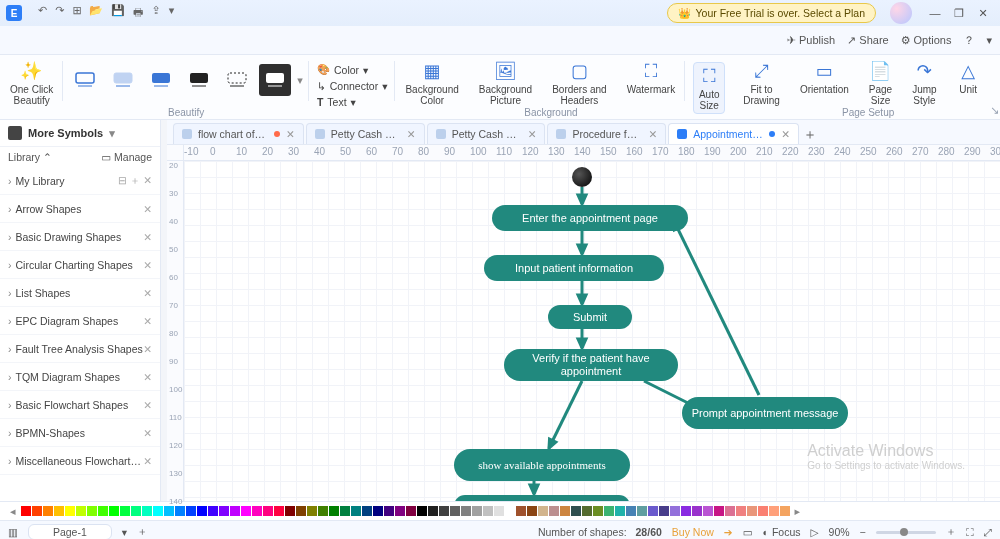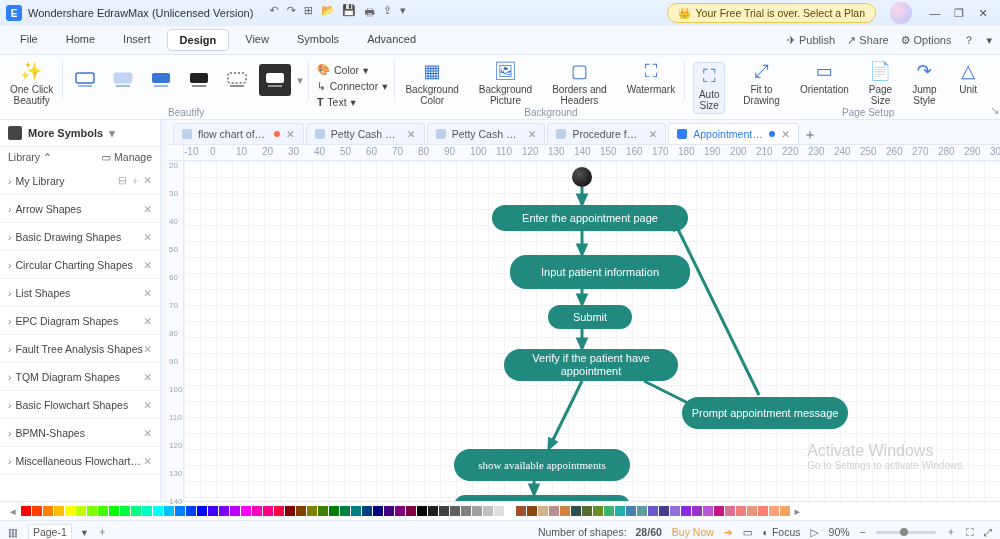--- a/index.html
+++ b/index.html
@@ -70,30 +70,29 @@
   .startnode{position:absolute;width:20px;height:20px;border-radius:50%;background:radial-gradient(circle at 35% 35%,#555,#000)}
   .arrow{position:absolute;stroke:#21897e;stroke-width:3;fill:#21897e}
   
   .colorbar{height:18px;background:#fff;border-top:1px solid #e3e9f4;display:flex;align-items:center;padding:0 6px;gap:1px}
   .colorbar .nav{color:#888;padding:0 4px;cursor:pointer}
   .swatch{width:10px;height:10px;cursor:pointer}
   
   .statusbar{height:22px;background:#f6f9ff;border-top:1px solid #e3e9f4;display:flex;align-items:center;padding:0 8px;gap:10px;font-size:10.5px;color:#555}
   .statusbar .sep{flex:1}
   .statusbar .pill{display:flex;align-items:center;gap:3px}
-  .statusbar .pagebtn{border:1px solid #dbe3f2;border-radius:1px;padding:1px 4px;background:#fff}
+  .statusbar .pagebtn{border:1px solid #dbe3f2;border-radius:6px;padding:1px 24px;background:#fff}
   .watermark{position:absolute;right:35px;bottom:30px;color:#cfcfcf;font-size:16px;pointer-events:none}
   .ellipsis{white-space:nowrap;overflow:hidden;text-overflow:ellipsis}
 </style>
 </head>
 <body>
 
 <div class="titlebar">
   <div class="logo">E</div>
-  <div class="title">Wondershare EdrawMax (Unlicensed Version)</div>
   <div class="qat">
     <span>↶</span>
     <span>↷</span>
     <span>⊞</span>
     <span>📂</span>
     <span>💾</span>
     <span>🖶</span>
     <span>⇪</span>
     <span>▾</span>
   </div>
@@ -104,29 +103,20 @@
   </div>
   <div class="avatar"></div>
   <div class="winbtns">
     <div>—</div>
     <div>❐</div>
     <div>✕</div>
   </div>
 </div>
 
 <div class="menubar">
-  <div id="menuitems" style="display:flex;gap:4px">
-      <div class="mitem">File</div>
-      <div class="mitem">Home</div>
-      <div class="mitem">Insert</div>
-      <div class="mitem active">Design</div>
-      <div class="mitem">View</div>
-      <div class="mitem">Symbols</div>
-      <div class="mitem">Advanced</div>
-    </div>
   <div class="right">
     <span>✈ <span>Publish</span></span>
     <span>↗ <span>Share</span></span>
     <span>⚙ <span>Options</span></span>
     <span>？</span>
     <span>▾</span>
   </div>
 </div>
 
 <div class="ribbon">
@@ -419,21 +409,21 @@
             <line x1="350" y1="320" x2="350" y2="333"></line>
             <polygon points="350,333 346,324 354,324"></polygon>
             <line x1="460" y1="220" x2="520" y2="250"></line>
             <polygon points="520,250 511.01822342839233,249.42755819708958 514.1529806147071,243.15804382446012"></polygon>
             <line x1="575" y1="234" x2="490" y2="60"></line>
             <polygon points="490,60 496.7876525223279,65.90997235493836 490.4894483871602,68.98668127154325"></polygon>
           </svg>
         <div id="nodes">
             <div class="startnode" style="left: 388px; top: 6px;"></div>
             <div class="node" style="left: 308px; top: 44px; width: 180px; height: 26px;">Enter the appointment page</div>
-            <div class="node" style="left: 326px; top: 94px; width: 164px; height: 34px;">Input patient information</div>
+            <div class="node" style="left: 300px; top: 94px; width: 164px; height: 26px;">Input patient information</div>
             <div class="node" style="left: 364px; top: 144px; width: 68px; height: 24px;">Submit</div>
             <div class="node" style="left: 320px; top: 188px; width: 158px; height: 32px;">Verify if the patient have appointment</div>
             <div class="node" style="left: 270px; top: 288px; width: 160px; height: 32px; font-family: Liberation Serif, serif;">show available appointments</div>
             <div class="node" style="left: 270px; top: 334px; width: 160px; height: 22px;">patient chooses an</div>
             <div class="node" style="left: 498px; top: 236px; width: 150px; height: 32px;">Prompt appointment message</div>
           </div>
         <div class="watermark">
           <div>Activate Windows</div>
           <div style="font-size:10px">Go to Settings to activate Windows.</div>
         </div>

